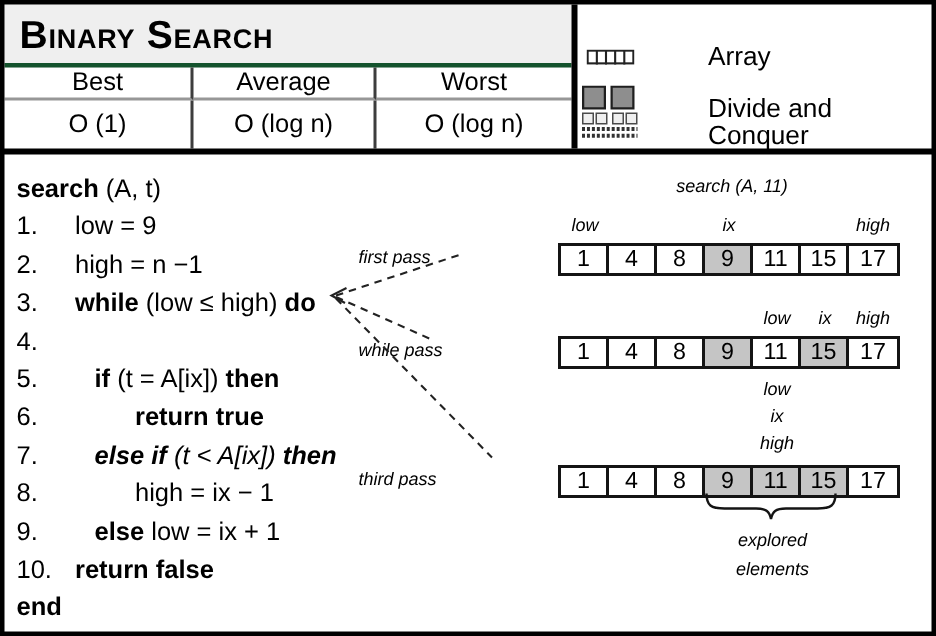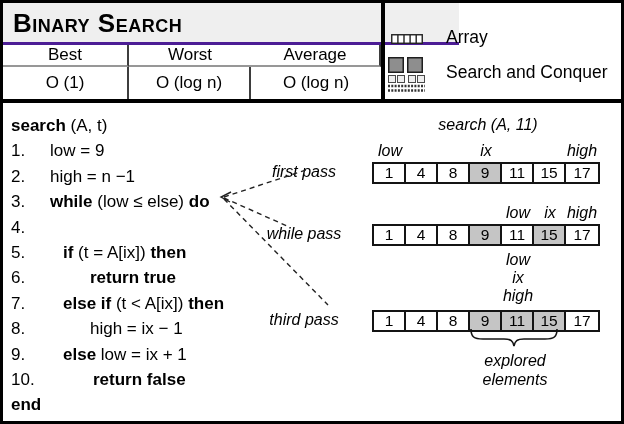--- a/index.html
+++ b/index.html
@@ -4,62 +4,62 @@
 <style>
   html,body{margin:0;padding:0;background:#888;}
   .card{
     position:relative;width:624px;height:424px;background:#fff;
     font-family:"Liberation Sans",sans-serif;color:#000;overflow:hidden;
   }
   .abs{position:absolute;}
   .outer-border{left:0;top:0;width:624px;height:424px;border:3px solid #000;box-sizing:border-box;pointer-events:none;z-index:50;}
 
   
-  .title-bar{left:3px;top:3px;width:456px;height:39px;background:#efefef;border-bottom:3px solid #4c1d95;box-sizing:content-box;}
+  .title-bar{left:3px;top:3px;width:378px;height:39px;background:#efefef;border-bottom:3px solid #14532d;box-sizing:content-box;}
   .title-text{margin:0;padding:6px 0 0 10px;font-size:26px;font-weight:bold;font-variant:small-caps;letter-spacing:.5px;line-height:28px;}
   .cmplx{left:3px;top:45px;width:378px;height:54px;display:grid;grid-template-columns:126px 122px 130px;grid-template-rows:22px 32px;}
   .cmplx .cell{display:flex;align-items:center;justify-content:center;font-size:17px;box-sizing:border-box;}
   .cmplx .cell.head{border-bottom:2px solid #979797;}
   .cmplx .cell.c0,.cmplx .cell.c1{border-right:2px solid #3d3d3d;}
   .topline{left:0;top:99px;width:624px;height:4px;background:#000;}
   .vdivider{left:381px;top:3px;width:4px;height:96px;background:#000;}
 
   
-  .legend-label{font-size:17.5px;line-height:18px;}
+  .legend-label{font-size:17.5px;line-height:18px;margin-left:26px;}
 
   
   .code{left:11px;top:113px;width:320px;font-size:17px;line-height:25.4px;}
   .code-line{display:flex;height:25.4px;white-space:pre;}
   .code-line .num{flex:0 0 39px;}
   .bold{font-weight:bold;}
 
   
-  .ital{font-style:italic;font-size:16px;line-height:17px;}
-  .pass-label{text-align:center;}
+  .ital{font-style:italic;font-size:12px;line-height:17px;}
+  .pass-label{text-align:left;}
   .marker{text-align:center;}
   .array-row{display:flex;border:2px solid #141414;background:#fff;}
   .array-cell{flex:0 0 32px;width:32px;height:18px;box-sizing:border-box;border-right:2px solid #141414;
     display:flex;align-items:center;justify-content:center;font-size:15.5px;}
   .array-cell:last-child{border-right:none;}
   .array-cell.hl{background:#c5c5c5;}
   .overlay{left:0;top:0;width:624px;height:424px;pointer-events:none;z-index:10;}
 </style>
 </head>
 <body>
 
 <div class="card">
 
   <div class="abs title-bar">
     <h1 class="title-text">Binary Search</h1>
   </div>
 
   <div class="abs cmplx" id="cmplx">
       <div class="cell head c0">Best</div>
+      <div class="cell head c1">Average</div>
       <div class="cell head c2">Worst</div>
-      <div class="cell head c1">Average</div>
       <div class="cell val c0">O (1)</div>
       <div class="cell val c1">O (log n)</div>
       <div class="cell val c2">O (log n)</div>
     </div>
 
   <div class="abs vdivider"></div>
   <div class="abs topline"></div>
 
   <div class="abs" style="left:391px;top:31px;">
     <svg width="32" height="11" viewBox="0 0 32 11">
@@ -77,34 +77,34 @@
       <rect x="0.75" y="0.75" width="14.5" height="14.5" fill="#8e8e8e" stroke="#1f1f1f" stroke-width="1.5"></rect>
       <rect x="19.75" y="0.75" width="14.5" height="14.5" fill="#8e8e8e" stroke="#1f1f1f" stroke-width="1.5"></rect>
       <rect x="0.5" y="18.5" width="7" height="7" fill="#efefef" stroke="#4a4a4a" stroke-width="1"></rect>
       <rect x="9.5" y="18.5" width="7" height="7" fill="#efefef" stroke="#4a4a4a" stroke-width="1"></rect>
       <rect x="20.5" y="18.5" width="7" height="7" fill="#efefef" stroke="#4a4a4a" stroke-width="1"></rect>
       <rect x="29.5" y="18.5" width="7" height="7" fill="#efefef" stroke="#4a4a4a" stroke-width="1"></rect>
       <line x1="0" y1="29" x2="37" y2="29" stroke="#333" stroke-width="2.6" stroke-dasharray="2 1.3"></line>
       <line x1="0" y1="33.5" x2="37" y2="33.5" stroke="#333" stroke-width="2.6" stroke-dasharray="2 1.3"></line>
     </svg>
   </div>
-  <div class="abs legend-label" style="left:446px;top:63px;">Search and Conquer</div>
+  <div class="abs legend-label" style="left:446px;top:63px;">Divide and Conquer</div>
 
   <div class="abs code" id="code">
       <div class="code-line"><span style="padding-left: 0px;"><span class="bold">search</span><span> (A, t)</span></span></div>
       <div class="code-line"><span class="num">1.</span><span style="padding-left: 0px;"><span>low = 9</span></span></div>
       <div class="code-line"><span class="num">2.</span><span style="padding-left: 0px;"><span>high = n −1</span></span></div>
-      <div class="code-line"><span class="num">3.</span><span style="padding-left: 0px;"><span class="bold">while</span><span> (low ≤ else) </span><span class="bold">do</span></span></div>
+      <div class="code-line"><span class="num">3.</span><span style="padding-left: 0px;"><span class="bold">while</span><span> (low ≤ high) </span><span class="bold">do</span></span></div>
       <div class="code-line"><span class="num">4.</span></div>
       <div class="code-line"><span class="num">5.</span><span style="padding-left: 13px;"><span class="bold">if</span><span> (t = A[ix]) </span><span class="bold">then</span></span></div>
       <div class="code-line"><span class="num">6.</span><span style="padding-left: 40px;"><span class="bold">return true</span></span></div>
-      <div class="code-line"><span class="num">7.</span><span style="padding-left: 13px;"><span class="bold">else if</span><span> (t &lt; A[ix]) </span><span class="bold">then</span></span></div>
+      <div class="code-line"><span class="num">7.</span><span style="padding-left: 13px; font-style: italic;"><span class="bold">else if</span><span> (t &lt; A[ix]) </span><span class="bold">then</span></span></div>
       <div class="code-line"><span class="num">8.</span><span style="padding-left: 40px;"><span>high = ix − 1</span></span></div>
       <div class="code-line"><span class="num">9.</span><span style="padding-left: 13px;"><span class="bold">else</span><span> low = ix + 1</span></span></div>
-      <div class="code-line"><span class="num">10.</span><span style="padding-left: 0px; margin-left: 43px;"><span class="bold">return false</span></span></div>
+      <div class="code-line"><span class="num">10.</span><span style="padding-left: 0px;"><span class="bold">return false</span></span></div>
       <div class="code-line"><span style="padding-left: 0px;"><span class="bold">end</span></span></div>
     </div>
 
   <div class="abs ital" style="left:408px;top:116px;width:160px;text-align:center;">search (A, 11)</div>
 
   <div id="diagram">
       <div class="abs ital pass-label" style="left: 239px; width: 130px; top: 163px;">first pass</div>
       <div class="abs ital marker" style="width: 90px; left: 345px; top: 142px;">low</div>
       <div class="abs ital marker" style="width: 90px; left: 441px; top: 142px;">ix</div>
       <div class="abs ital marker" style="width: 90px; left: 537px; top: 142px;">high</div>

